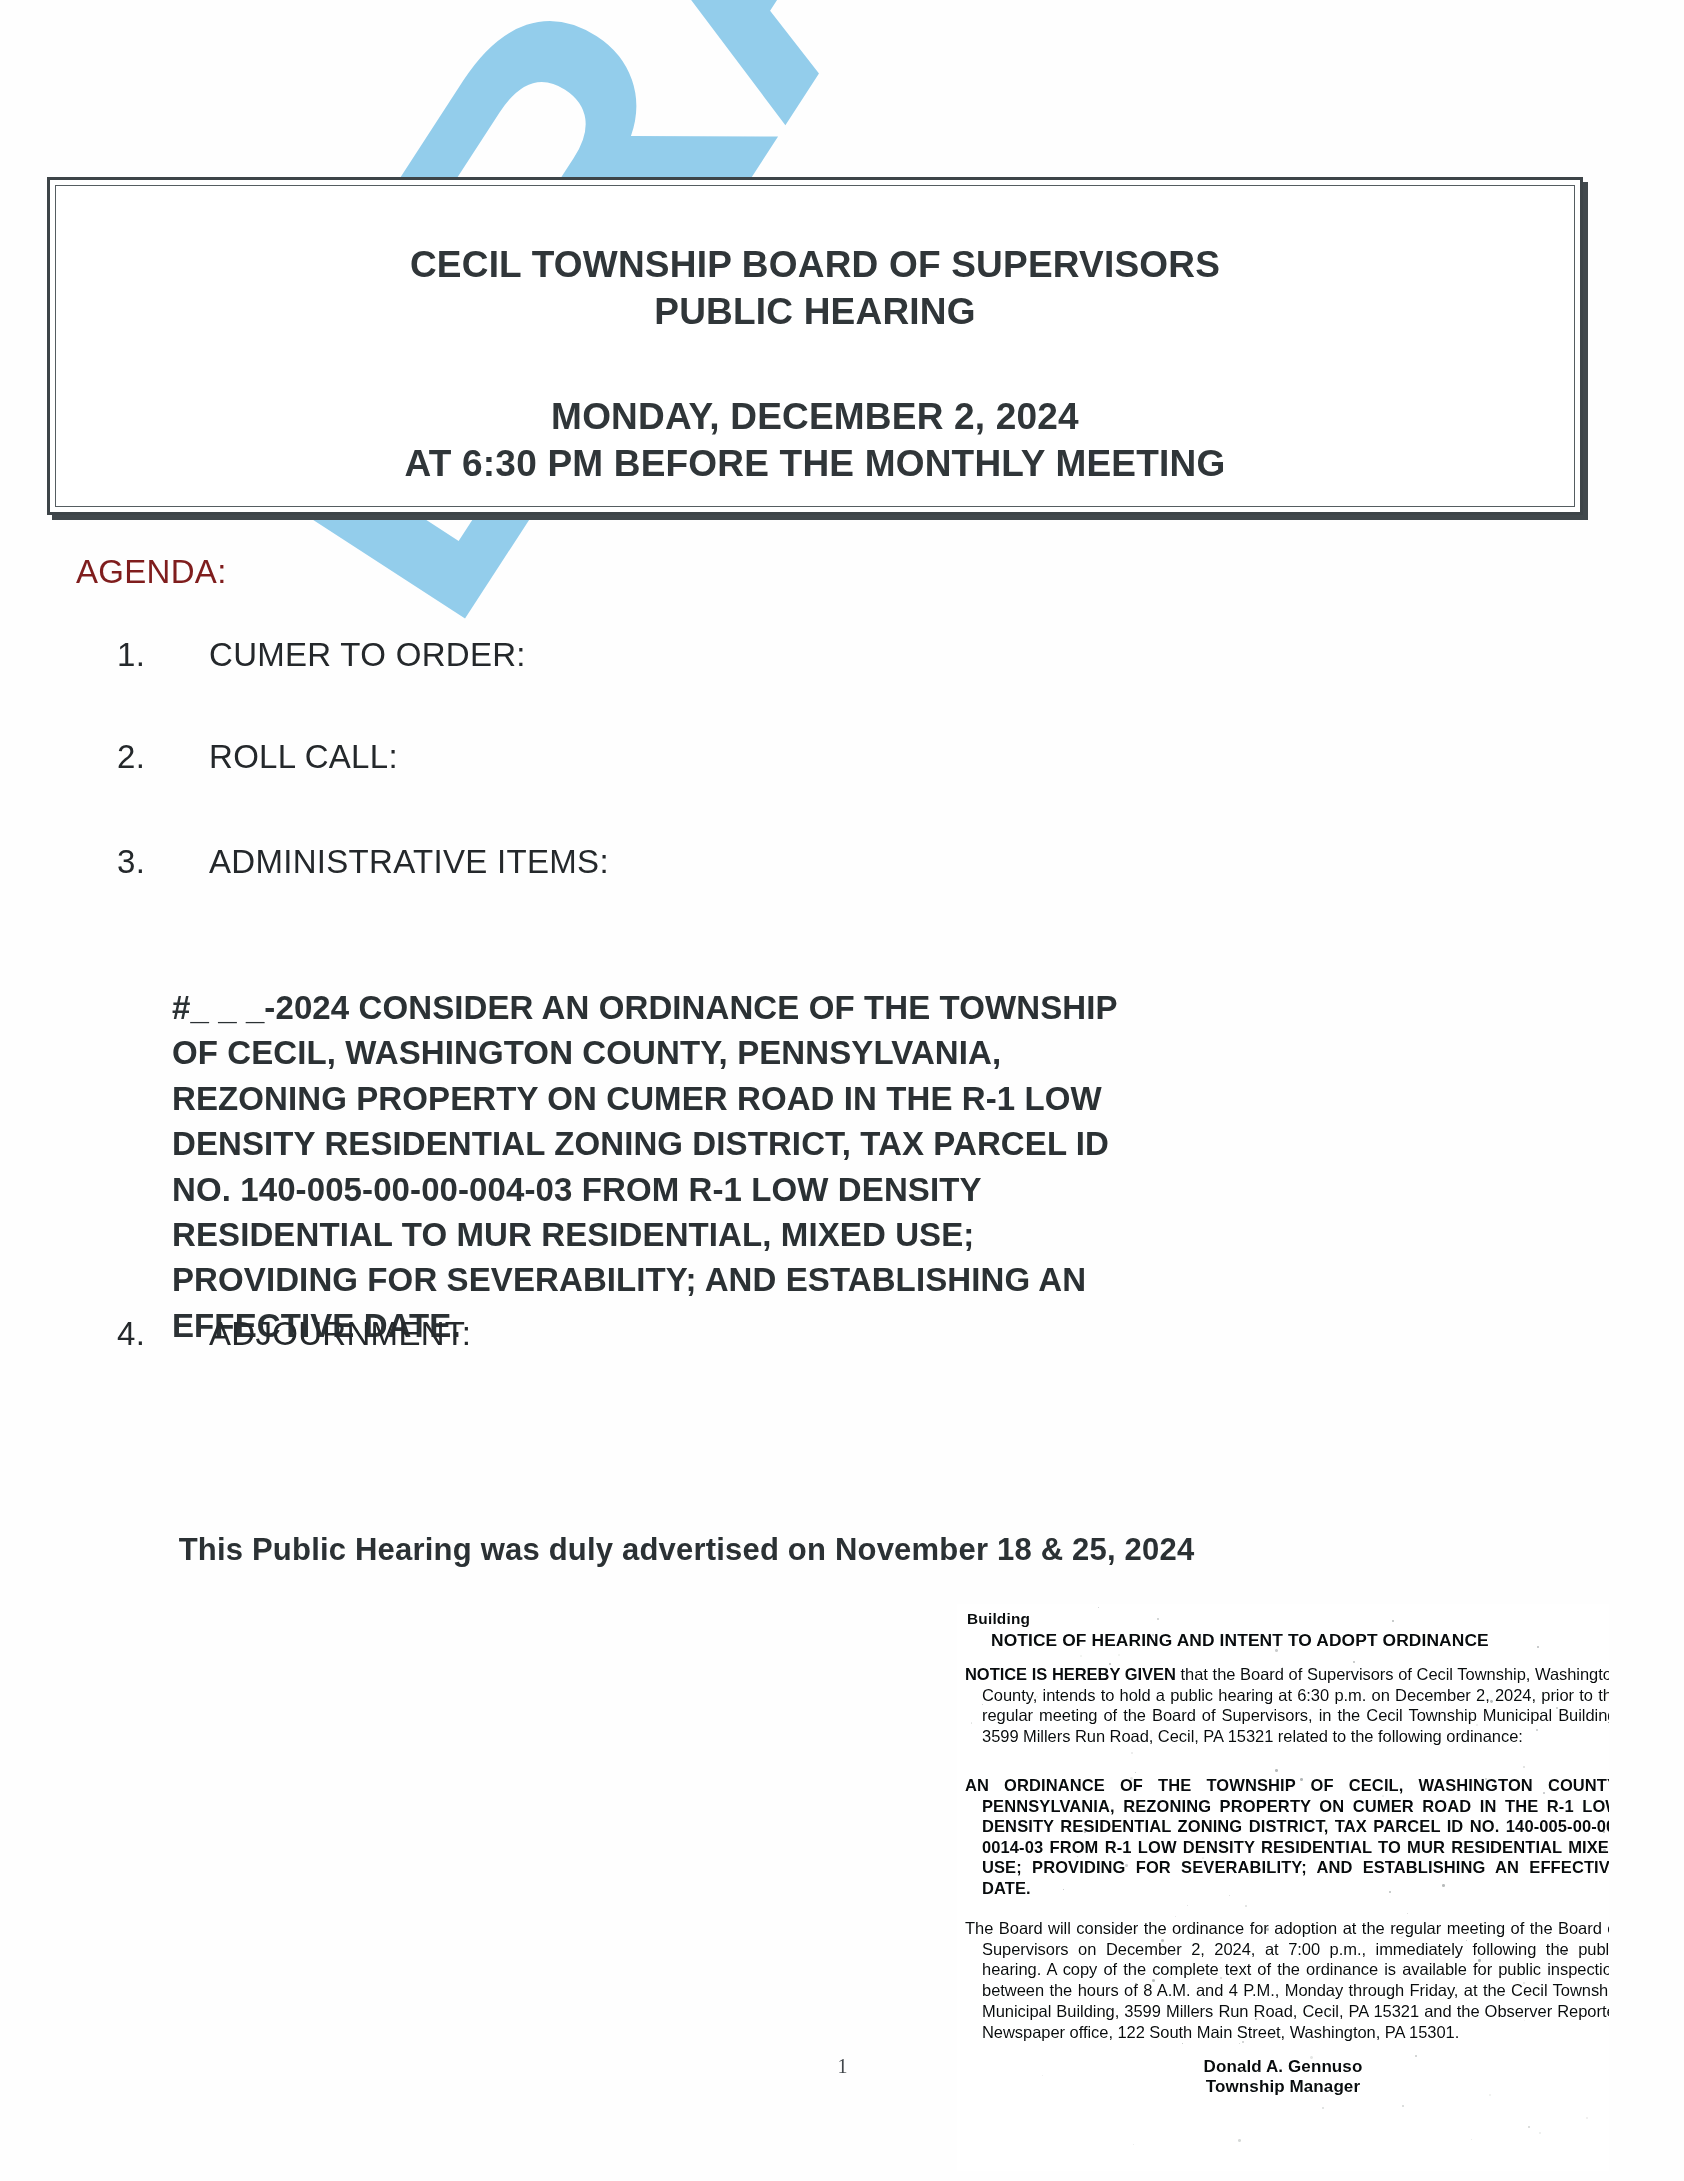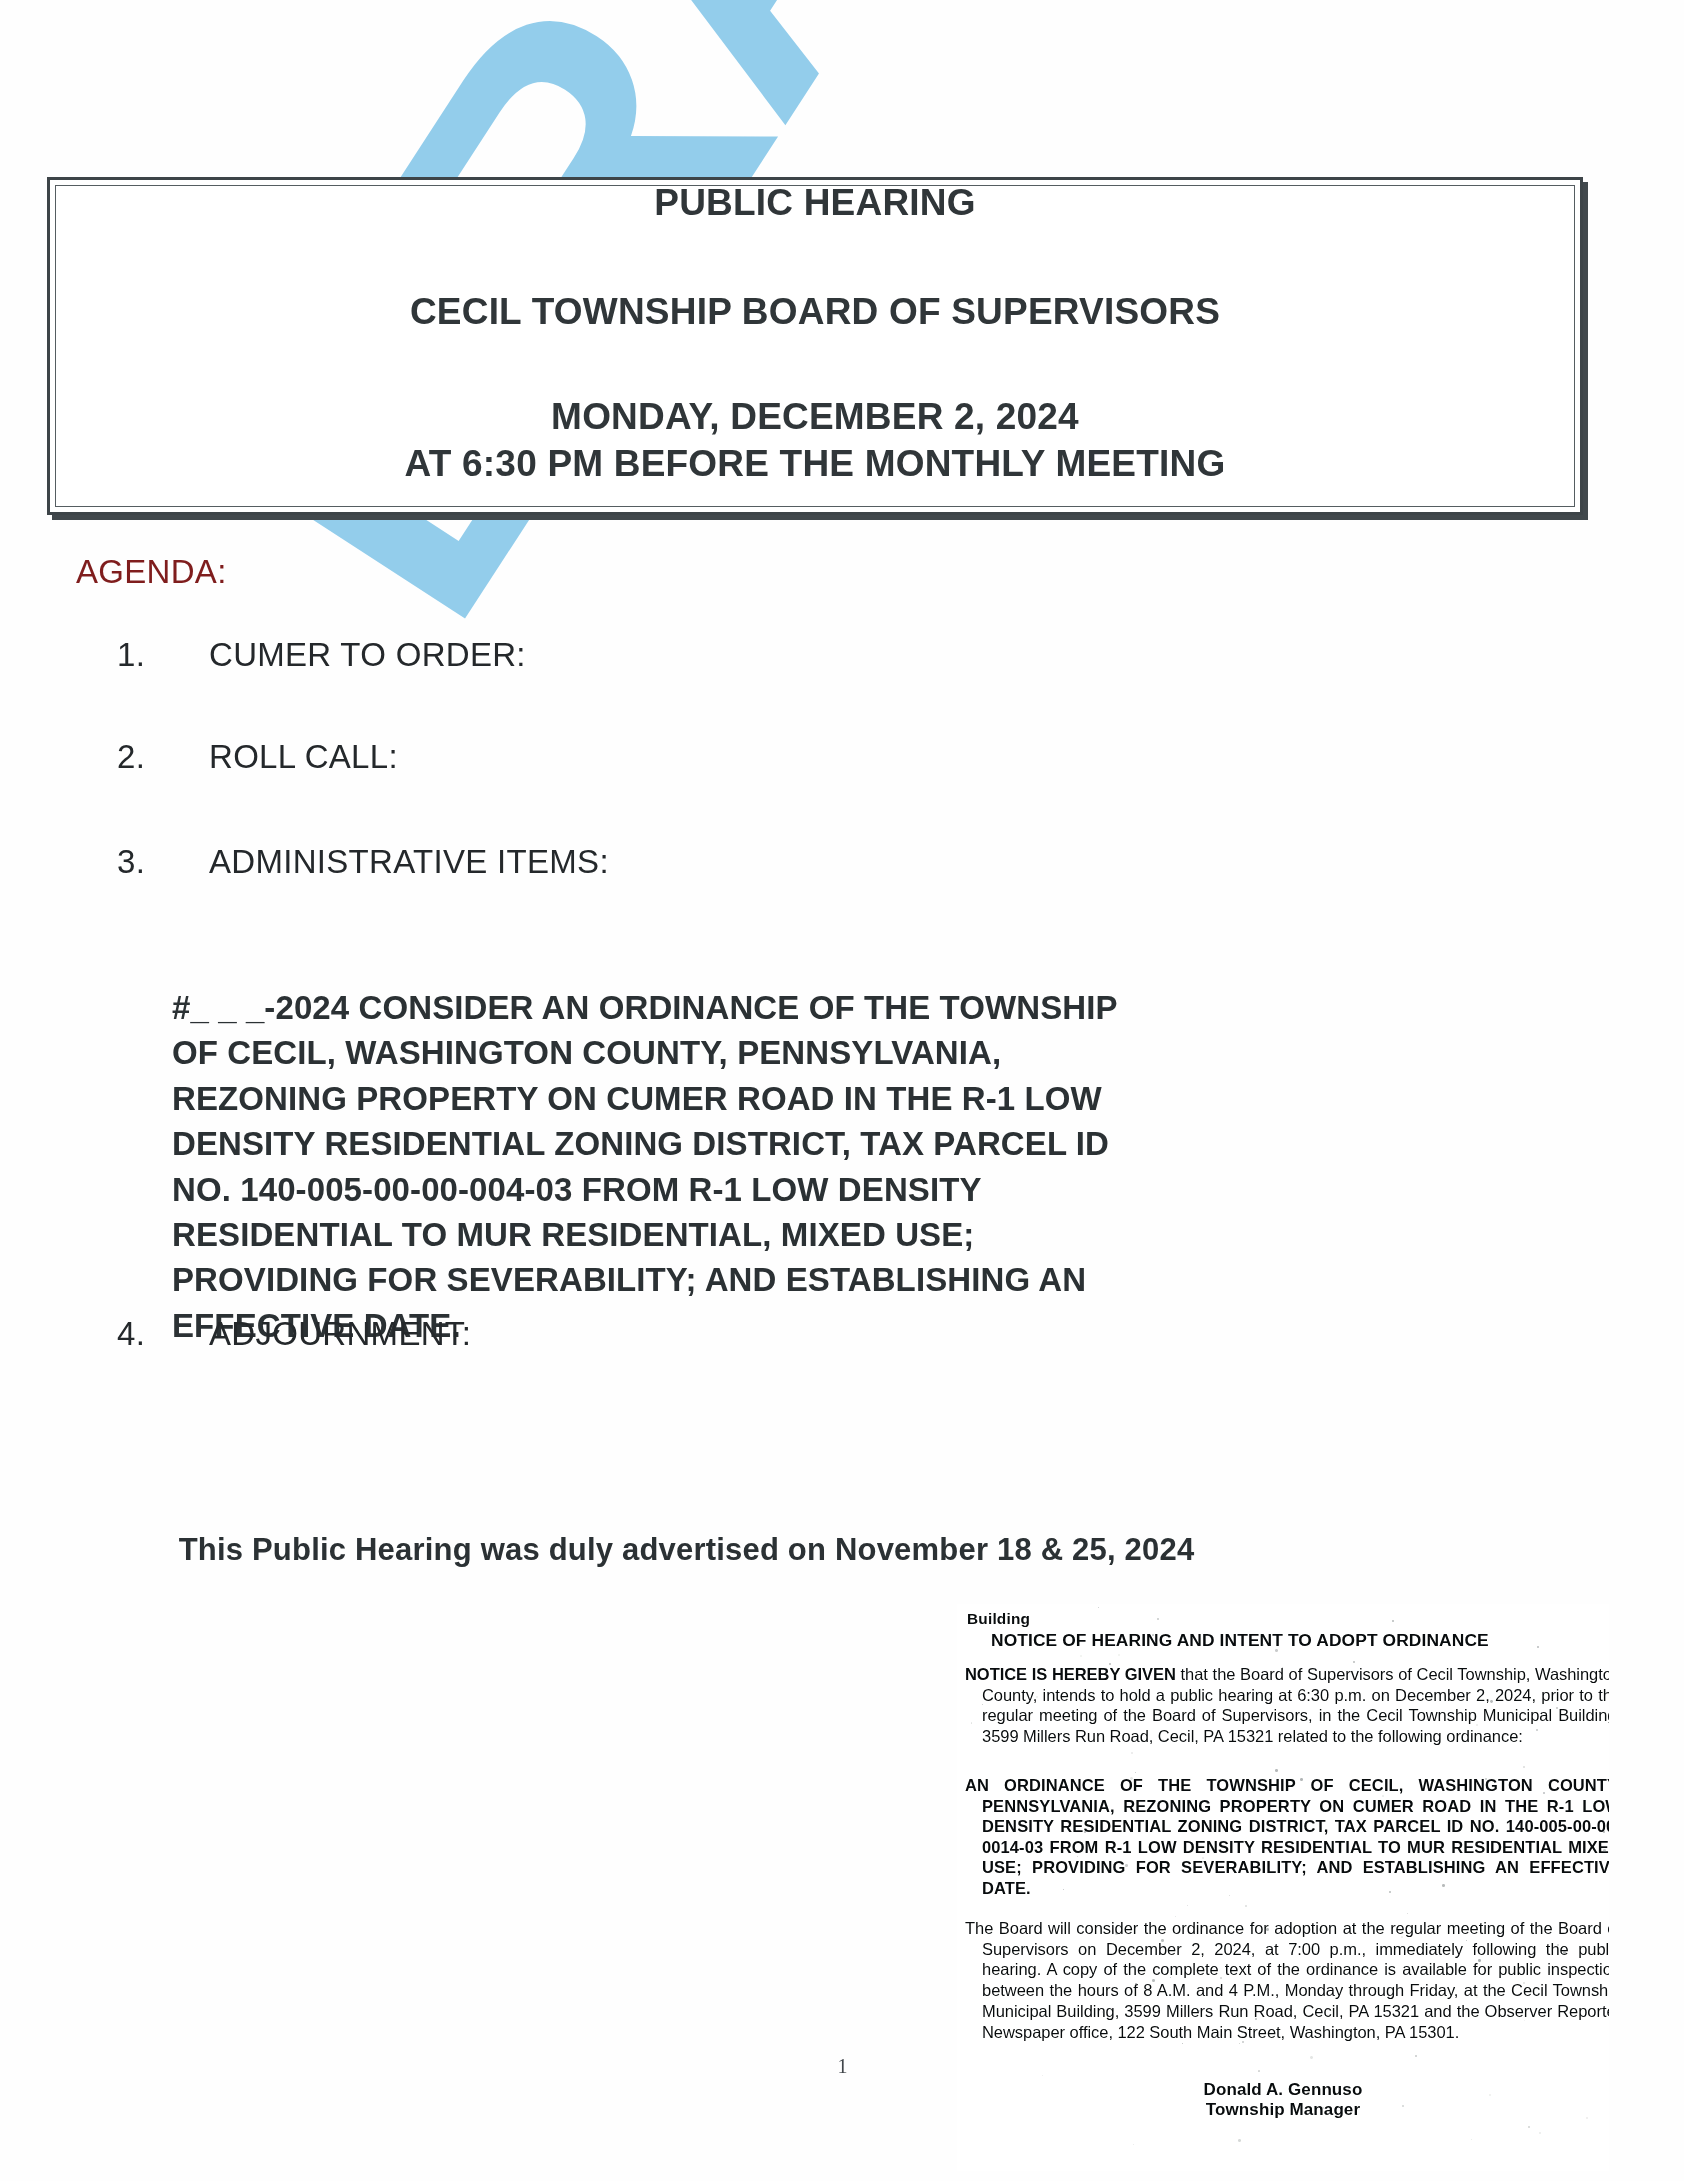--- a/index.html
+++ b/index.html
@@ -212,43 +212,43 @@
     top: 171px;
     font-weight: bold;
     letter-spacing: 0.1px;
     line-height: 1.245;
   }
   #clip-para-3 { top: 314px; }
   .clip-indent { padding-left: 17px; text-indent: -17px; }
   #clip-sign {
     position: absolute;
     left: 0;
-    top: 476px;
+    top: 453px;
     width: 652px;
     text-align: center;
     font-weight: bold;
     font-size: 17px;
     line-height: 1.2;
     letter-spacing: 0.1px;
   }
   #clip-sign .line2 { display: block; text-align: center; }
 </style>
 </head>
 <body>
 
 <div id="page">
 
   <div id="watermark">
     <div class="dtext">DRAFT</div>
   </div>
 
   <div id="header-box">
     <div class="inner-rule"></div>
+    <div class="hdr-line" id="hdr-title1">CECIL TOWNSHIP BOARD OF SUPERVISORS</div>
     <div class="hdr-line" id="hdr-title2">PUBLIC HEARING</div>
-    <div class="hdr-line" id="hdr-title1">CECIL TOWNSHIP BOARD OF SUPERVISORS</div>
     <div class="hdr-line" id="hdr-date1">MONDAY, DECEMBER 2, 2024</div>
     <div class="hdr-line" id="hdr-date2">AT 6:30 PM BEFORE THE MONTHLY MEETING</div>
   </div>
 
   <div id="body-area">
 
     <div id="agenda-label">AGENDA:</div>
 
     <div class="agenda-item" id="item-1">
       <span class="num">1.</span><span>CUMER TO ORDER:</span>

